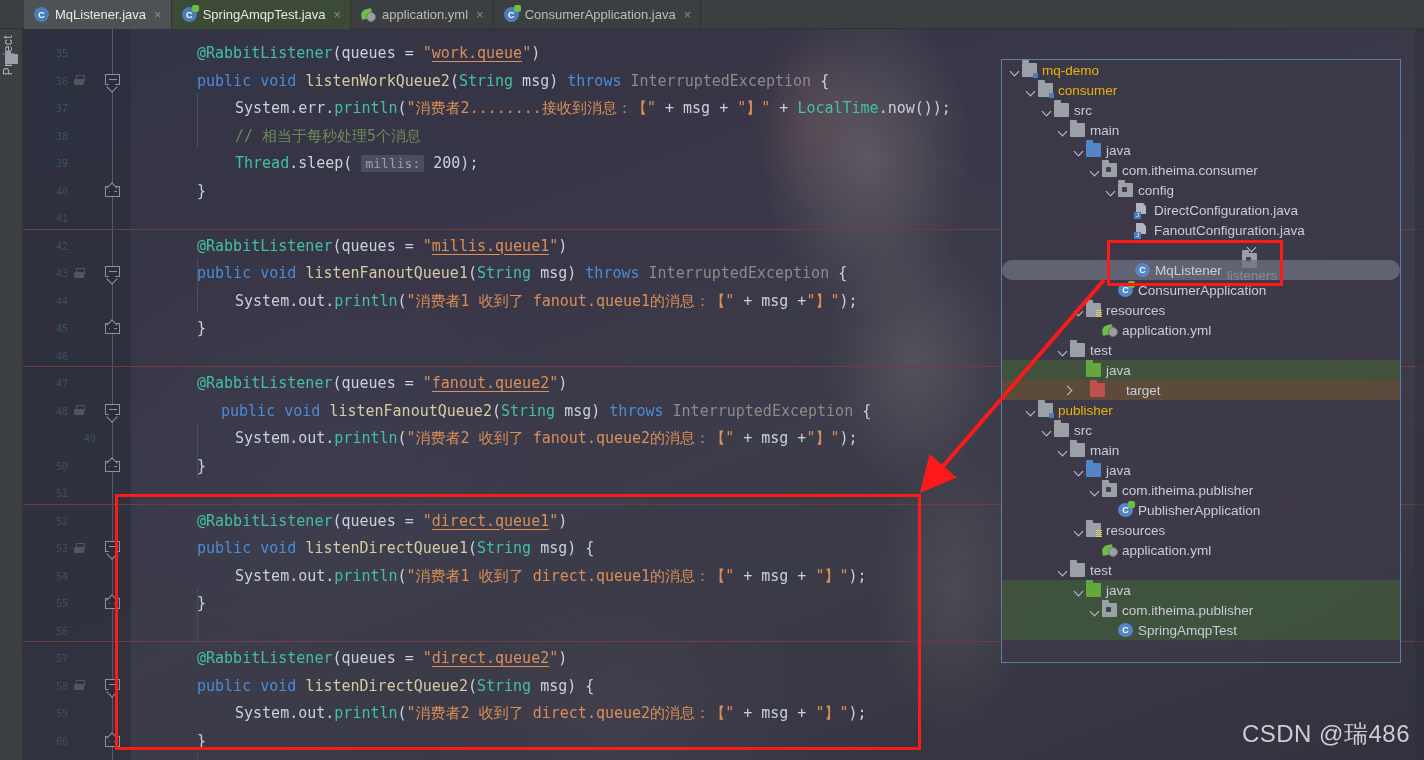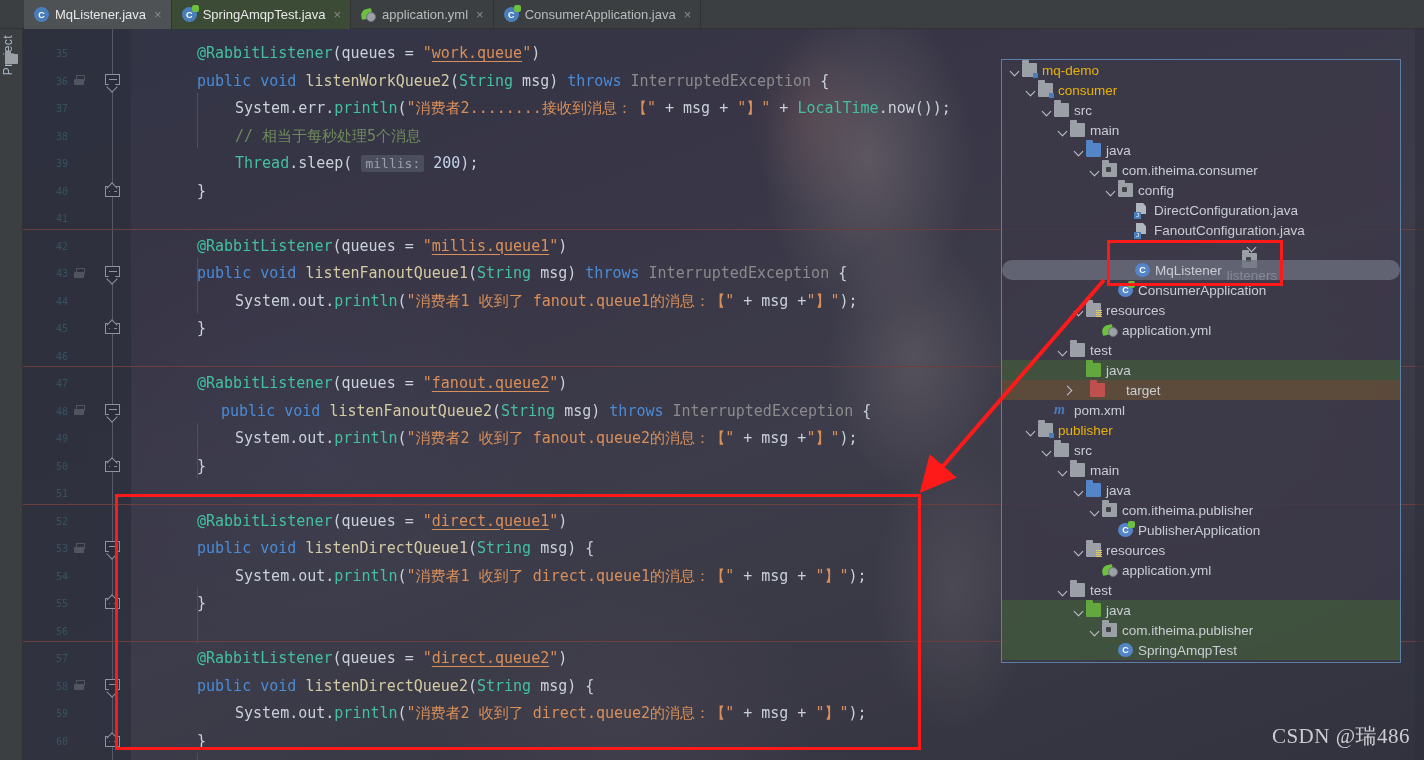--- a/index.html
+++ b/index.html
@@ -281,22 +281,22 @@
   .redbox-tree{
     position:absolute; border:3px solid #ff1a1a; z-index:28; pointer-events:none;
   }
 
   
   .arrowsvg{ position:absolute; left:0; top:0; width:1424px;height:760px; z-index:27; pointer-events:none;}
 
   
   .watermark{
     position:absolute; right:14px; bottom:10px; z-index:40;
-    color:#d8dade; font-size:21px; letter-spacing:0.5px;
-    font-family:Liberation Serif, serif; opacity:0.92;
+    color:#d8dade; font-size:24px; letter-spacing:0.5px;
+    font-family:Liberation Sans, sans-serif; opacity:0.92;
   }
   
   .rstrip{
     position:absolute; right:0; top:29px; width:9px; height:731px;
     background:rgba(43,45,58,0.5); z-index:22;
   }
 </style>
 </head>
 <body>
 
@@ -406,21 +406,21 @@
         </div>
         <div class="gutterline" style="top: 368.5px;">
           <span class="lnum">48</span>
           <span class="gicon"></span>
           <span class="foldmark" style="top: 6px;">
             <span class="box"></span>
             <span class="dash"></span>
             <span class="tip"></span>
           </span>
         </div>
-        <div class="gutterline" style="top: 396px;">
+        <div class="gutterline" style="top: 396px; margin-left: 28px;">
           <span class="lnum">49</span>
         </div>
         <div class="gutterline" style="top: 423.5px;">
           <span class="lnum">50</span>
           <span class="foldmark end" style="top: 8px;">
             <span class="box"></span>
             <span class="dash"></span>
             <span class="tipu"></span>
           </span>
         </div>
@@ -603,25 +603,20 @@
       <div class="trow srcgreen" style="padding-left: 70px;">
         <span class="chev"></span>
         <span class="tico f-green"></span>
         <span class="tlabel">java</span>
       </div>
       <div class="trow tgtbrown" style="padding-left: 58px; gap: 16px;">
         <span class="chev right"></span>
         <span class="tico f-red"></span>
         <span class="tlabel">target</span>
       </div>
-      <div class="trow " style="padding-left: 38px;">
-        <span class="chev"></span>
-        <span class="tico i-maven"></span>
-        <span class="tlabel">pom.xml</span>
-      </div>
       <div class="trow " style="padding-left: 22px;">
         <span class="chev down"></span>
         <span class="tico f-mod"></span>
         <span class="tlabel bold">publisher</span>
       </div>
       <div class="trow " style="padding-left: 38px;">
         <span class="chev down"></span>
         <span class="tico f-gray"></span>
         <span class="tlabel">src</span>
       </div>

